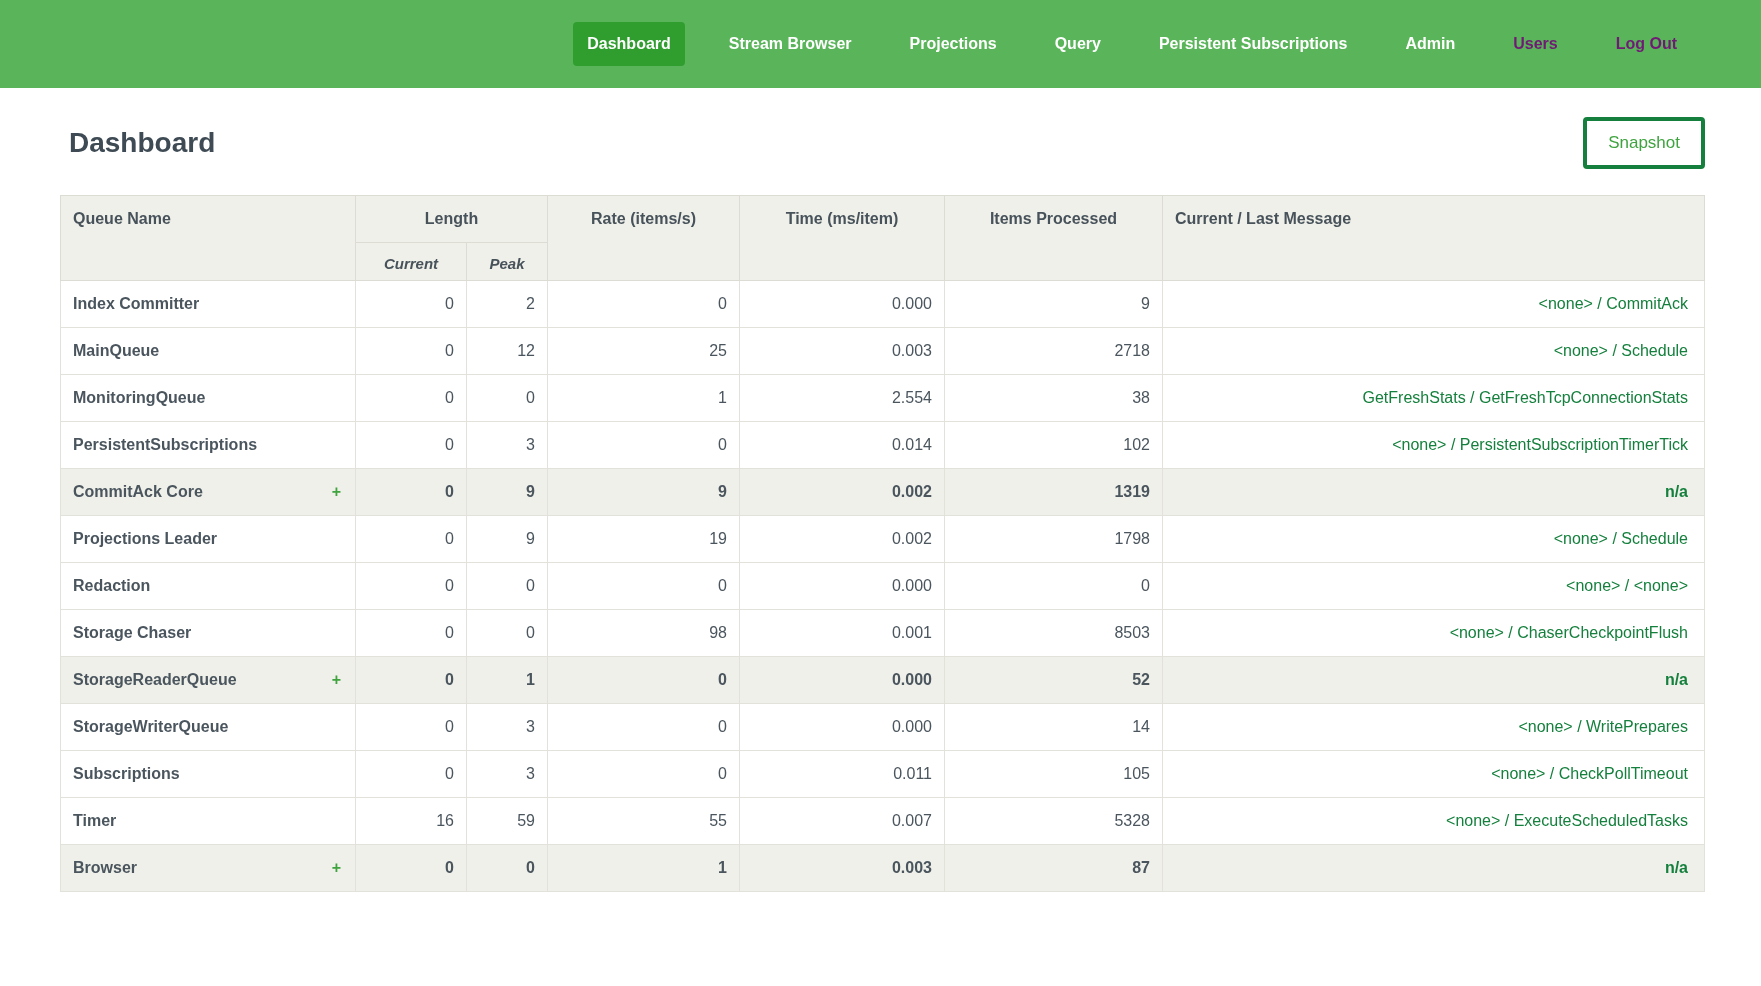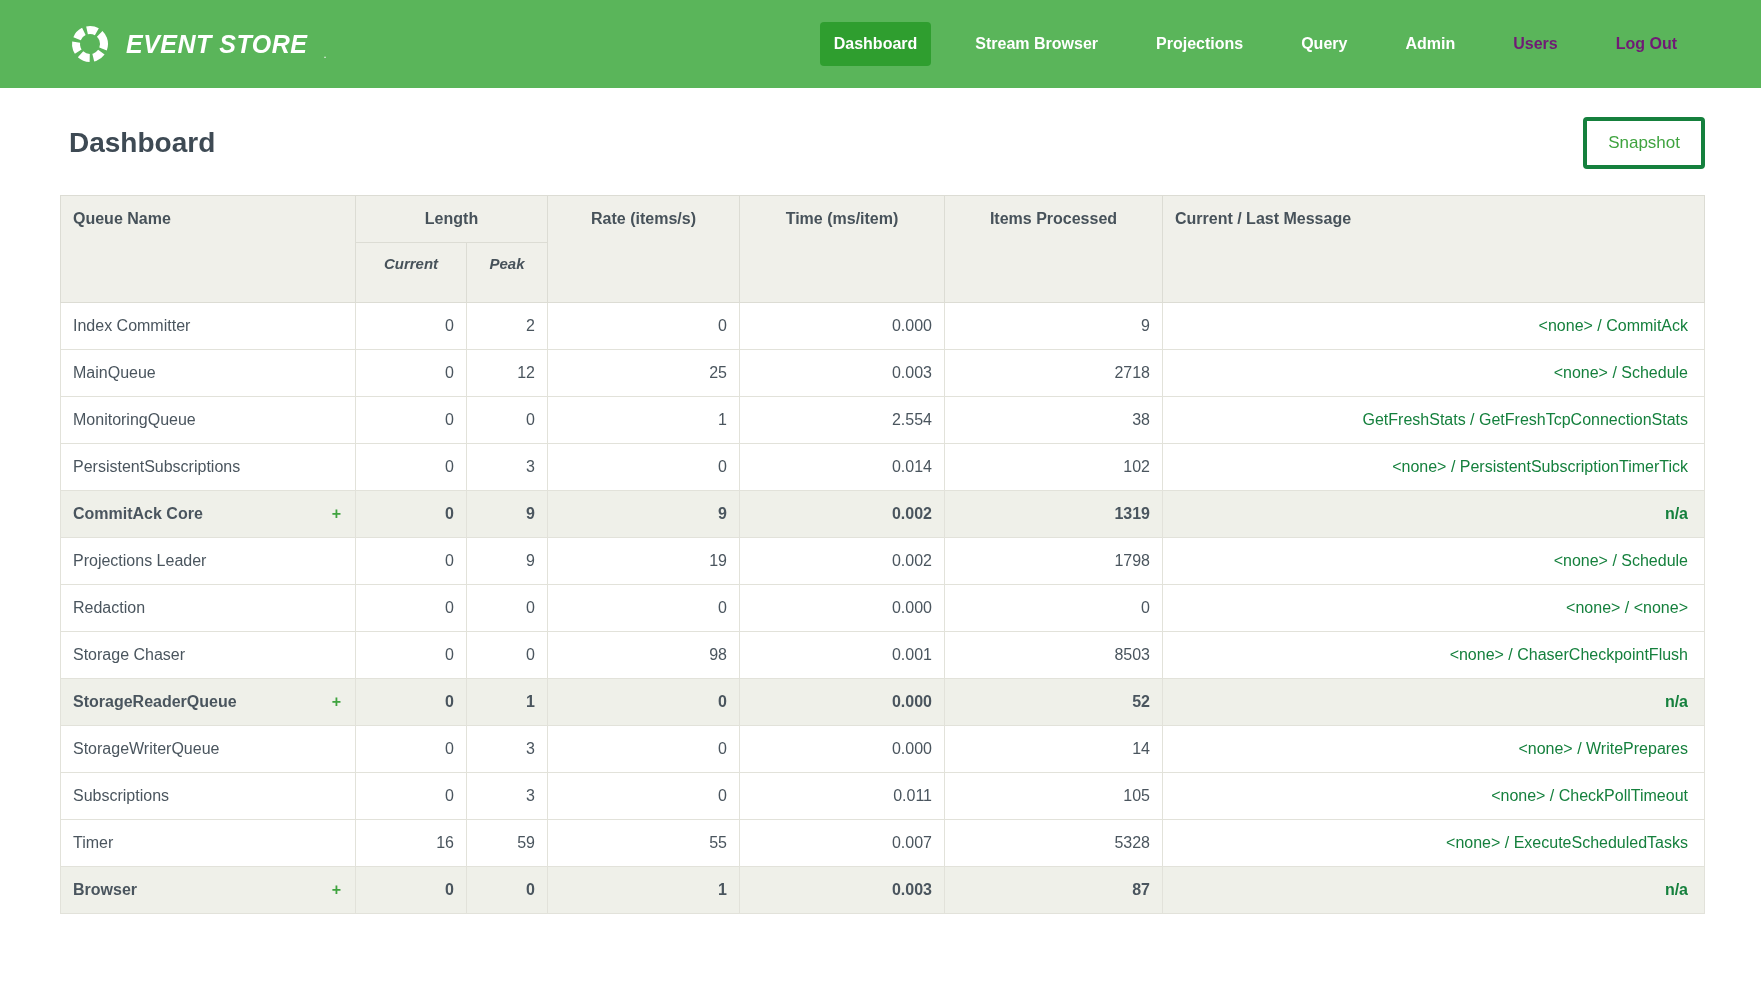--- a/index.html
+++ b/index.html
@@ -99,56 +99,50 @@
     font-weight: bold;
     text-align: center;
     border-color: #dcdcd4;
     vertical-align: top;
   }
   thead th.left { text-align: left; }
   thead tr.subhead th {
     font-style: italic;
     font-size: 15px;
     padding-top: 12px;
-    padding-bottom: 30px;
+    padding-bottom: 8px;
   }
   tbody td { color: #4a555e; }
   td.num { text-align: right; }
   td.msg { text-align: right; padding-right: 16px; color: #15803d; }
-  td.name-cell { text-align: left; }
+  td.name-cell { text-align: left; font-weight: bold; }
   .name-inner {
     display: flex;
     align-items: center;
     justify-content: space-between;
   }
   tr.group td { background: #eff0e9; font-weight: bold; }
   .plus {
     color: #3fa33f;
     font-weight: bold;
     font-size: 16px;
     cursor: pointer;
     margin-right: 2px;
   }
 </style>
 </head>
 <body>
 
 <header class="topbar">
-  <div class="logo">
-    <svg width="44" height="44" viewBox="0 0 44 44">
-      <circle cx="22" cy="22" r="14" fill="none" stroke="#ffffff" stroke-width="8" stroke-dasharray="10 3.5" transform="rotate(-20 22 22)"></circle>
-    </svg>
-    <span class="logo-text">EVENT STORE</span>
-    <span class="logo-tm">.</span>
-  </div>
   <nav class="nav" id="nav">
       <a class="nav-item active">Dashboard</a>
       <a class="nav-item">Stream Browser</a>
       <a class="nav-item">Projections</a>
       <a class="nav-item">Query</a>
+      <a class="nav-item">Persistent Subscriptions</a>
       <a class="nav-item">Admin</a>
       <a class="nav-item muted">Users</a>
       <a class="nav-item muted">Log Out</a>
     </nav>
 </header>
 
 <div class="page-head">
   <h1 class="page-title">Dashboard</h1>
   <button class="btn-snapshot">Snapshot</button>
 </div>

